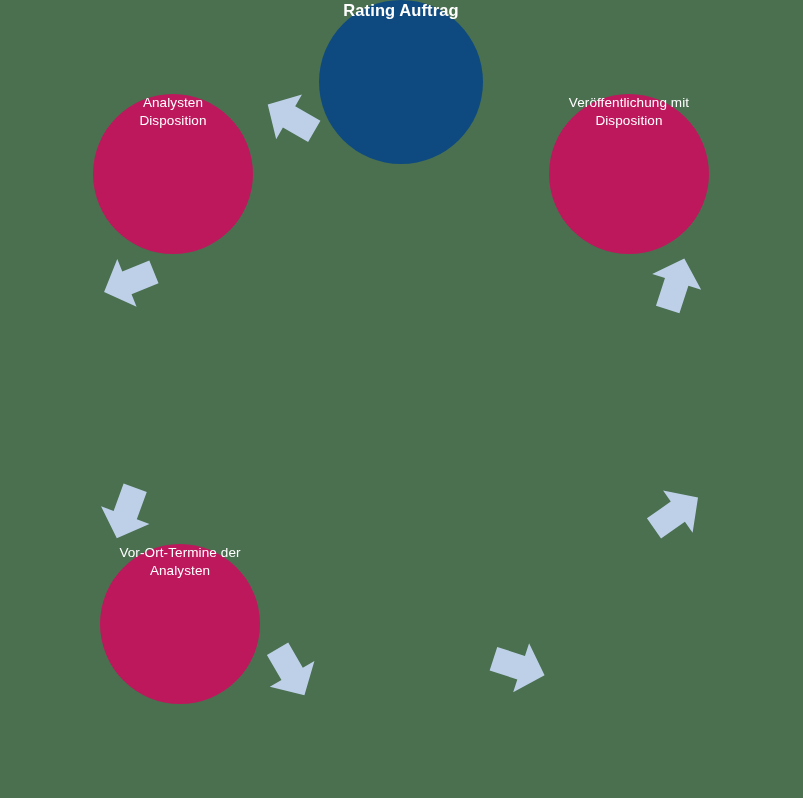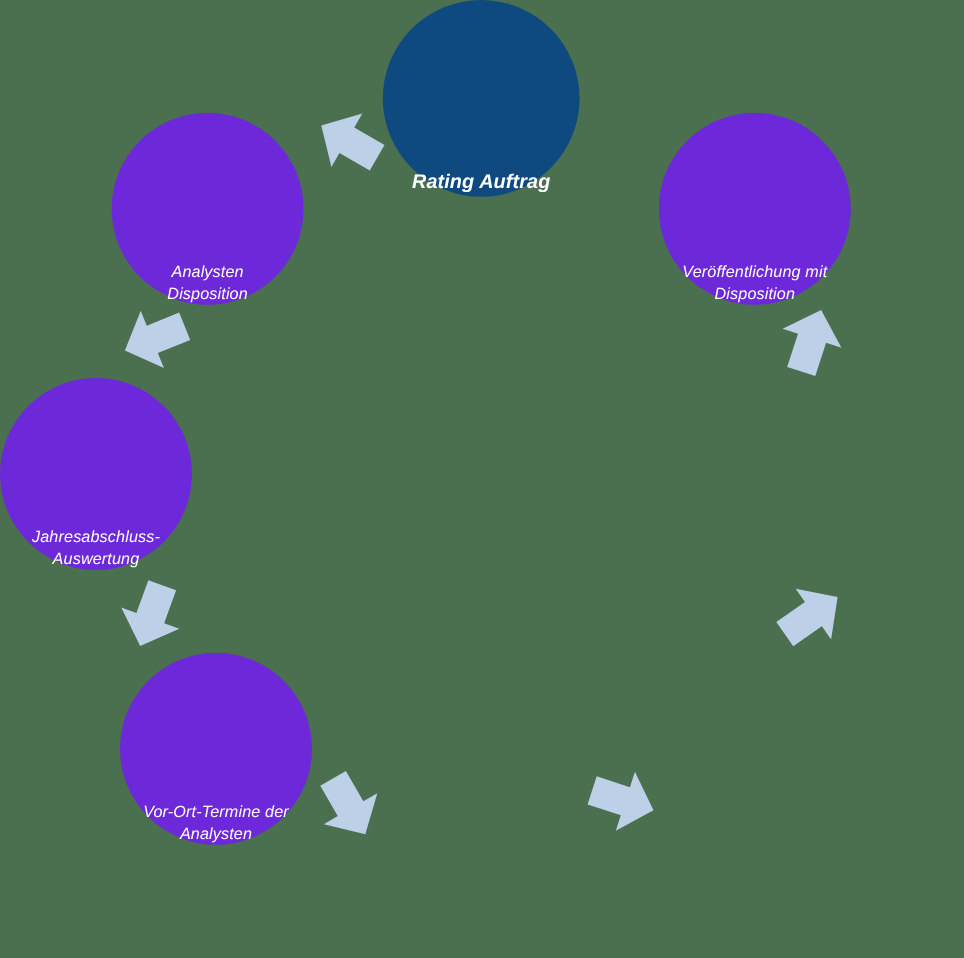--- a/index.html
+++ b/index.html
@@ -16,43 +16,42 @@
   #diagram {
     position: relative;
     width: 803px;
     height: 798px;
     background: #4a7050;
   }
   .node {
     position: absolute;
     border-radius: 50%;
     display: flex;
-    align-items: flex-end;
+    align-items: flex-start;
     justify-content: center;
     text-align: center;
     color: #ffffff;
     box-sizing: border-box;
-    font-style: italic;
   }
   .node-label {
     display: block;
     line-height: 1.32;
     white-space: pre-line;
     padding: 0 8px;
     letter-spacing: 0.1px;
   }
   .node.primary {
     background: #0e4a80;
   }
   .node.primary .node-label {
     font-weight: bold;
     font-size: 16.5px;
   }
   .node.secondary {
-    background: #6d28d9;
+    background: #be185d;
   }
   .node.secondary .node-label {
     font-weight: normal;
     font-size: 13.5px;
   }
   .arrow {
     position: absolute;
     width: 56px;
     height: 56px;
   }
@@ -81,24 +80,20 @@
   </div>
 
 
 
 
   <div class="node secondary" id="node-5" style="left: 100px; top: 544px; width: 160px; height: 160px;">
     <span class="node-label">Vor-Ort-Termine der
 Analysten</span>
   </div>
 
-  <div class="node secondary" id="node-6" style="left: 0px; top: 315px; width: 160px; height: 160px;">
-    <span class="node-label">Jahresabschluss-
-Auswertung</span>
-  </div>
 
   <div class="node secondary" id="node-7" style="left: 93px; top: 94px; width: 160px; height: 160px;">
     <span class="node-label">Analysten
 Disposition</span>
   </div>
 
   <div class="arrow" id="arrow-0" style="left: 263px; top: 90px; transform: rotate(-60deg);">
     <svg viewBox="0 0 100 100" aria-hidden="true">
         <path d="M 50 2 L 96 46 L 72 46 L 72 98 L 28 98 L 28 46 L 4 46 Z"></path>
       </svg>

